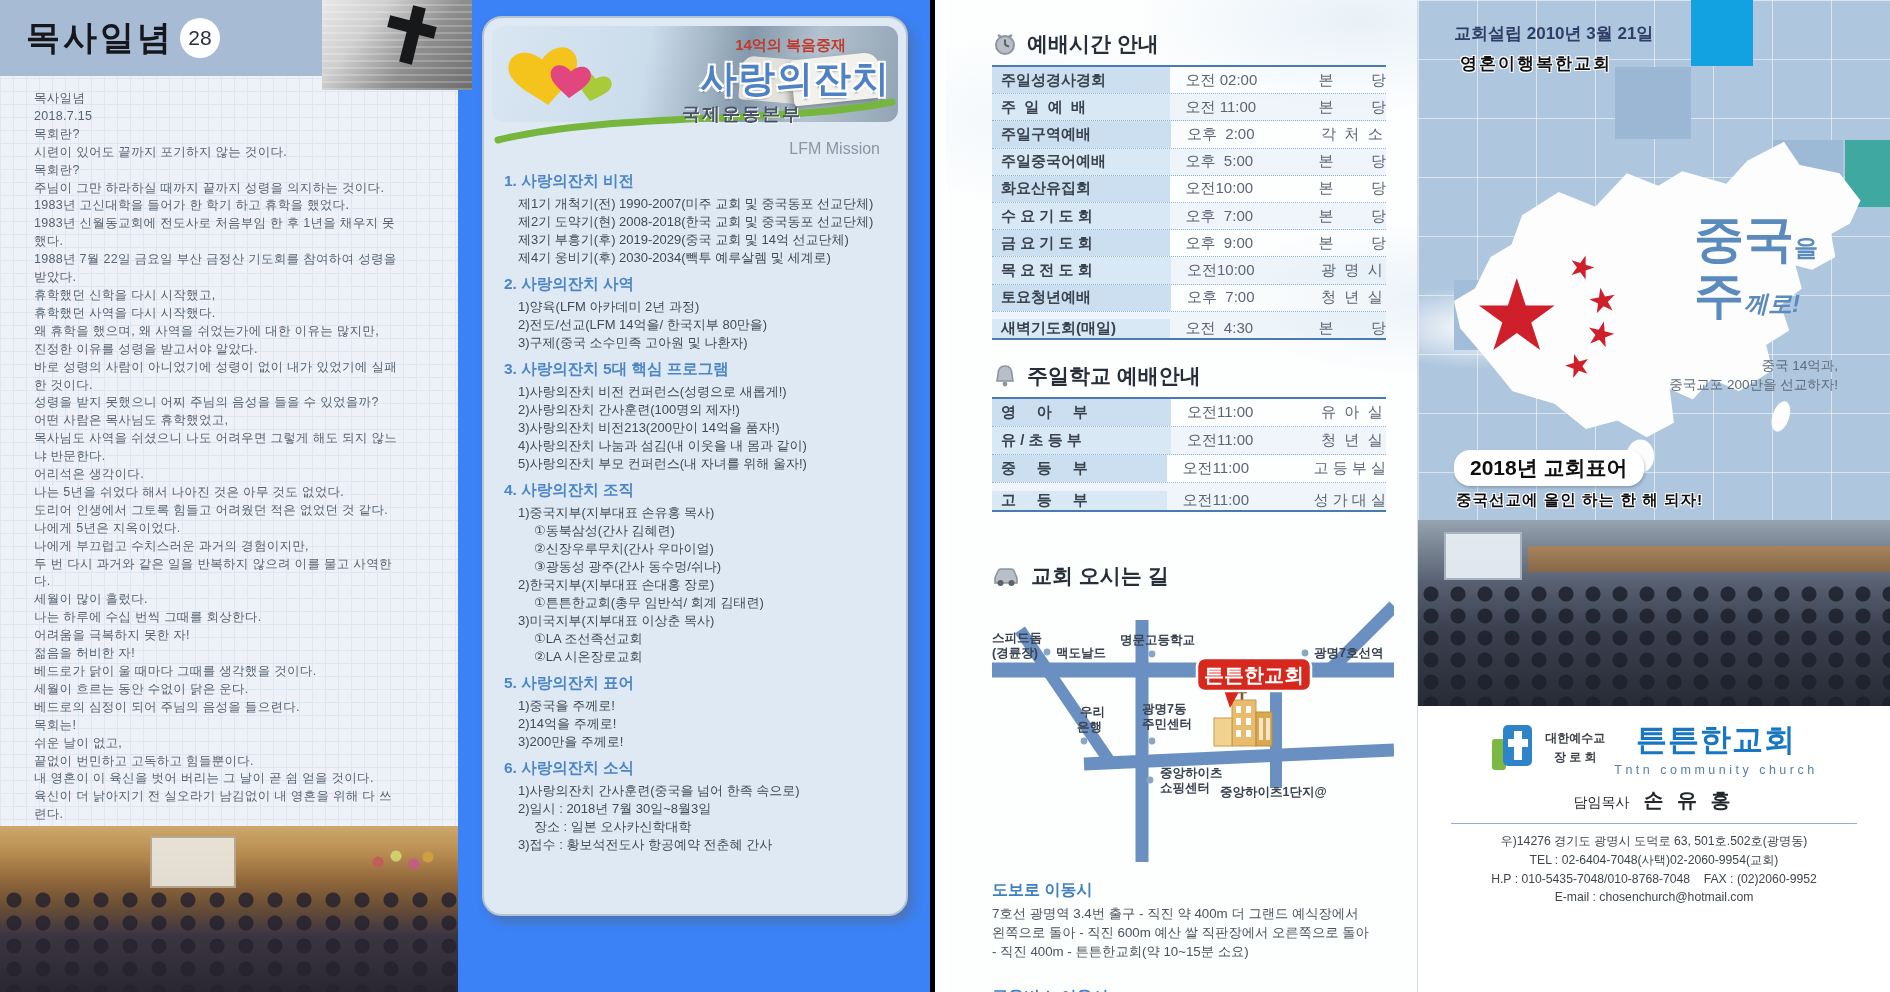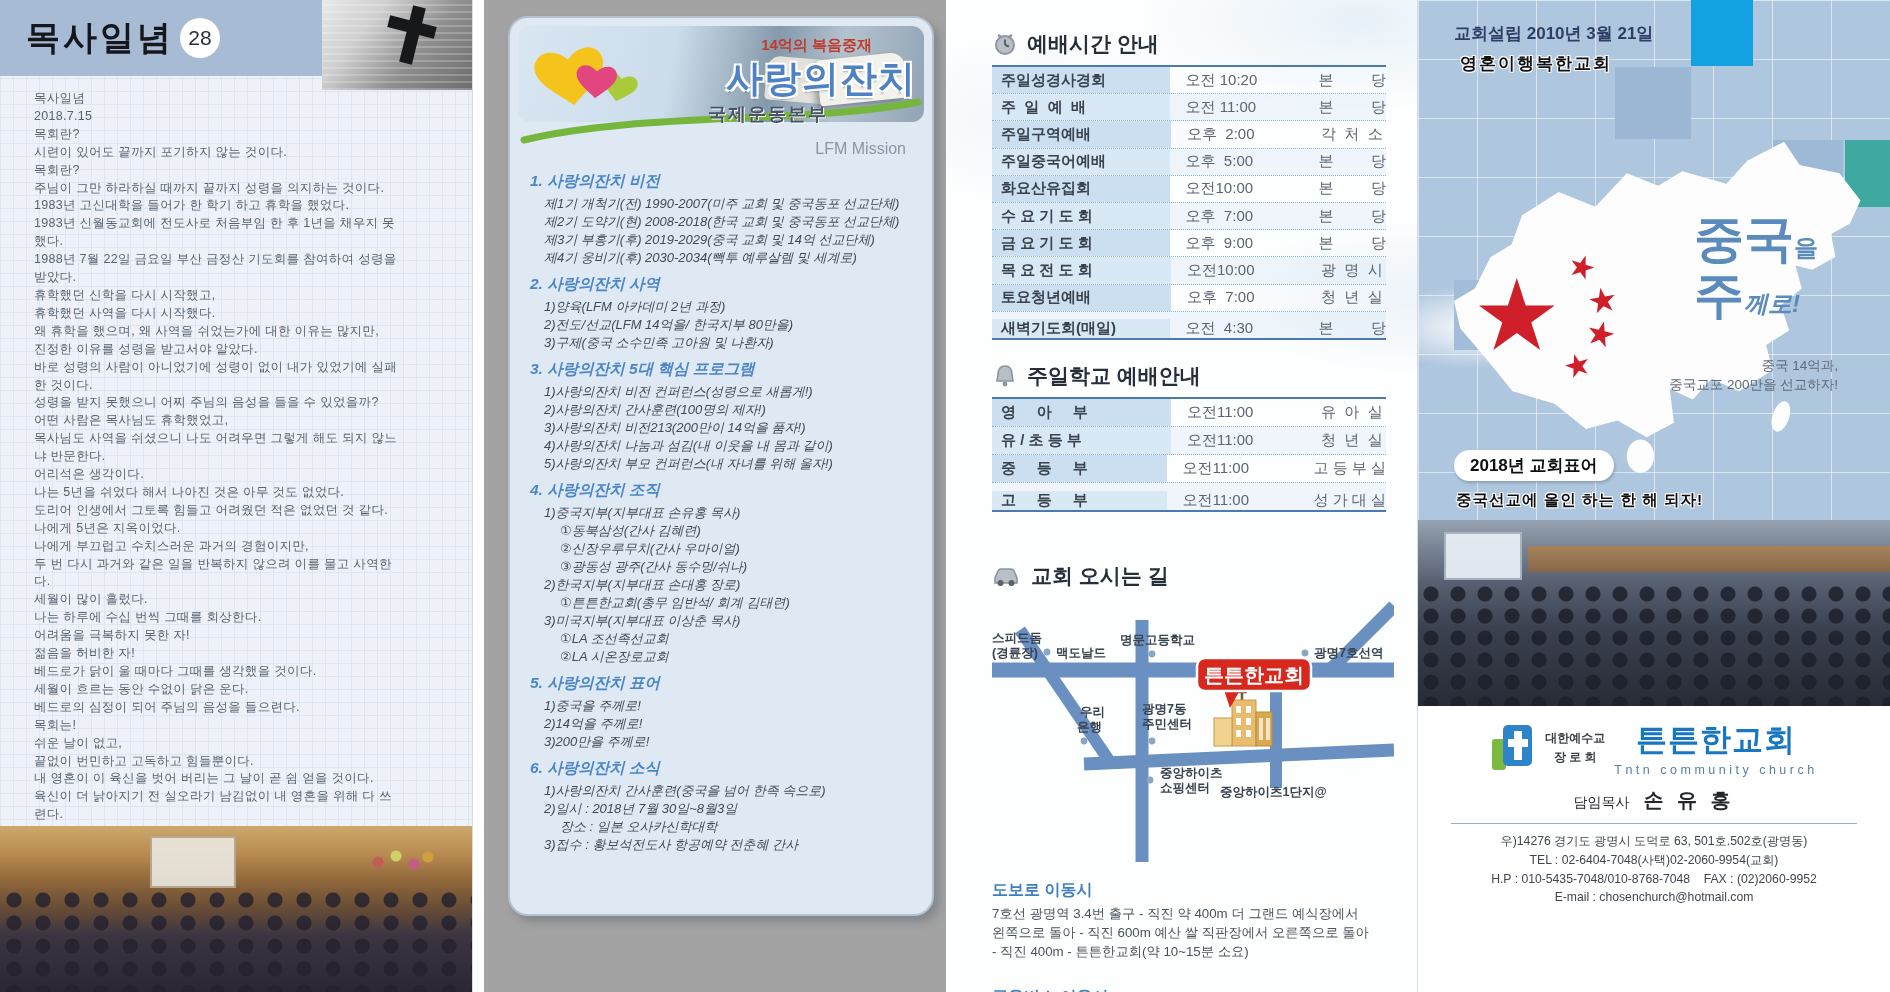--- a/index.html
+++ b/index.html
@@ -33,39 +33,39 @@
      background-size:29px 23px;}
   .p1-screen{position:absolute;left:150px;top:10px;width:82px;height:48px;background:#ece9e2;
      border:2px solid #b7ab93;opacity:.9;}
   .p1-flowers{position:absolute;right:34px;top:22px;width:70px;height:30px;opacity:.9;
      background:radial-gradient(circle 6px at 10px 14px,#c65a5a 0 5px,transparent 6px),
                 radial-gradient(circle 6px at 28px 8px,#d2d86e 0 5px,transparent 6px),
                 radial-gradient(circle 6px at 46px 16px,#c65a8a 0 5px,transparent 6px),
                 radial-gradient(circle 6px at 60px 9px,#d0a23f 0 5px,transparent 6px);}
 
   
-  #p2{left:484px;width:472px;background:#a3a3a3;border-right:2px solid #000000;}
+  #p2{left:458px;width:472px;background:#3b82f6;border-right:5px solid #000000;}
   .p2-box{position:absolute;left:24px;top:16px;width:422px;height:896px;background:#dee9f4;
           border:2px solid #b6c2cf;border-radius:20px;box-shadow:5px 6px 10px rgba(90,100,110,.45);}
   .banner{position:absolute;left:8px;top:8px;right:8px;height:132px;}
   .banner-photo{position:absolute;left:0;top:0;right:0;height:96px;border-radius:12px;overflow:hidden;
       background:linear-gradient(100deg,#d9e6f2 0%,#cbdceb 38%,#a4b7c6 52%,#8499ab 62%,#b3c2cf 78%,#92a4b4 100%);}
   .bk-page{position:absolute;right:18px;top:30px;width:88px;height:46px;background:#f2f1ec;
       transform:rotate(-6deg);border-radius:4px 14px 4px 4px;box-shadow:-4px 3px 6px rgba(40,50,60,.4);}
   .bk-page2{position:absolute;right:92px;top:32px;width:66px;height:44px;background:#e2e1da;
       transform:rotate(5deg);border-radius:14px 4px 4px 4px;}
   .banner-tagline{position:absolute;right:52px;top:10px;font-size:15px;font-weight:bold;color:#c23a2b;z-index:4;}
   .banner-title{position:absolute;right:8px;top:28px;font-size:37px;font-weight:bold;color:#4f82c4;z-index:4;
       letter-spacing:1px;text-shadow:-2px -2px 0 #fff,2px -2px 0 #fff,-2px 2px 0 #fff,2px 2px 0 #fff,0 3px 2px rgba(60,80,110,.4);}
   .banner-sub{position:absolute;right:96px;top:76px;font-size:18px;font-weight:bold;color:#48536a;z-index:4;
       text-shadow:1px 1px 0 #fff;letter-spacing:2px;}
   .banner-lfm{position:absolute;right:18px;bottom:0px;font-size:16px;color:#8b96a4;z-index:4;}
   .hearts{position:absolute;left:10px;top:14px;z-index:5;}
   .swoosh{position:absolute;left:0;bottom:14px;width:100%;height:46px;z-index:3;}
-  .p2-content{position:absolute;left:20px;top:146px;right:12px;bottom:8px;font-style:italic;}
+  .p2-content{position:absolute;left:20px;top:146px;right:12px;bottom:8px;}
   .p2-heading{font-size:15.5px;font-weight:bold;color:#4c86c6;margin:7px 0 3px 0;}
   .p2-item{font-size:13px;line-height:18px;color:#414a55;white-space:pre-wrap;}
 
   
   #p3{left:946px;width:471px;border-right:1px solid #d5dbe2;
       background:radial-gradient(ellipse 320px 130px at 88% 2%,#e8f1f8,transparent 70%),
                  radial-gradient(ellipse 280px 110px at 100% 30%,#ecf3f9,transparent 70%),
                  radial-gradient(ellipse 300px 120px at 20% 12%,#f2f7fb,transparent 70%),#fdfefe;}
   .p3-inner{position:absolute;left:46px;top:0;width:400px;}
   .sec-title{display:flex;align-items:center;gap:9px;font-size:21px;font-weight:bold;color:#262e3a;}
@@ -100,21 +100,21 @@
   .p4-founded{position:absolute;left:36px;top:22px;font-size:17px;font-weight:bold;color:#2f3e66;z-index:6;}
   .p4-name2{position:absolute;left:42px;top:52px;font-size:17px;font-weight:bold;color:#111;z-index:6;
             text-shadow:1px 1px 0 #fff,-1px -1px 0 #fff,1px -1px 0 #fff,-1px 1px 0 #fff;letter-spacing:2px;}
   .china{position:absolute;left:-6px;top:108px;z-index:2;}
   .slogan{position:absolute;right:72px;top:214px;z-index:5;color:#5b8abc;line-height:1.0;}
   .sl-big{font-size:50px;font-weight:bold;}
   .sl-small{font-size:24px;font-weight:bold;}
   .slogan-sub{position:absolute;right:52px;top:356px;z-index:5;text-align:right;
               font-size:13.5px;color:#5f6b78;line-height:19px;}
   .pill{position:absolute;left:36px;top:450px;z-index:6;background:#fff;border-radius:16px;
-        padding:4px 16px;font-size:17px;font-weight:bold;color:#0e0e0e;box-shadow:1px 2px 3px rgba(70,90,110,.35);}
+        padding:4px 16px;font-size:21px;font-weight:bold;color:#0e0e0e;box-shadow:1px 2px 3px rgba(70,90,110,.35);}
   .p4-motto{position:absolute;left:38px;top:490px;z-index:6;font-size:15.5px;font-weight:bold;color:#0e0e0e;
         text-shadow:1px 1px 0 #fff,-1px -1px 0 #fff,1px -1px 0 #fff,-1px 1px 0 #fff;letter-spacing:1px;}
   .p4-photo{position:absolute;left:0;right:0;top:520px;height:186px;z-index:4;
      background:linear-gradient(180deg,#97a3b0 0%,#7b8694 14%,#576071 34%,#3c4150 58%,#272b36 100%);}
   .p4-photo::after{content:"";position:absolute;left:0;right:0;top:34%;bottom:0;opacity:.85;
      background-image:radial-gradient(circle 8px at 13px 11px,#1d202b 0 7px,transparent 8px);
      background-size:27px 22px;}
   .p4-screen{position:absolute;left:26px;top:12px;width:74px;height:44px;background:#e8eef5;opacity:.95;
      border:2px solid #aab6c2;}
   .p4-wood{position:absolute;left:110px;right:0;top:26px;height:26px;background:linear-gradient(#b08454,#8d673f);opacity:.85;}
@@ -301,21 +301,21 @@
         <line x1="13" y1="14" x2="17" y2="15.5" stroke="#5c626b" stroke-width="2"></line>
         <line x1="6" y1="4" x2="10" y2="6.5" stroke="#8d949d" stroke-width="2.4"></line>
         <line x1="20" y1="4" x2="16" y2="6.5" stroke="#8d949d" stroke-width="2.4"></line>
       </svg>
       <span>예배시간 안내</span>
     </div>
     <div class="wt">
 
         <div class="trow">
           <div class="tname">주일성경사경회</div>
-          <div class="ttime">오전 10:20</div>
+          <div class="ttime">오전 02:00</div>
           <div class="tplace">본         당</div>
         </div>
 
         <div class="trow">
           <div class="tname">주  일  예  배</div>
           <div class="ttime">오전 11:00</div>
           <div class="tplace">본         당</div>
         </div>
 
         <div class="trow">

